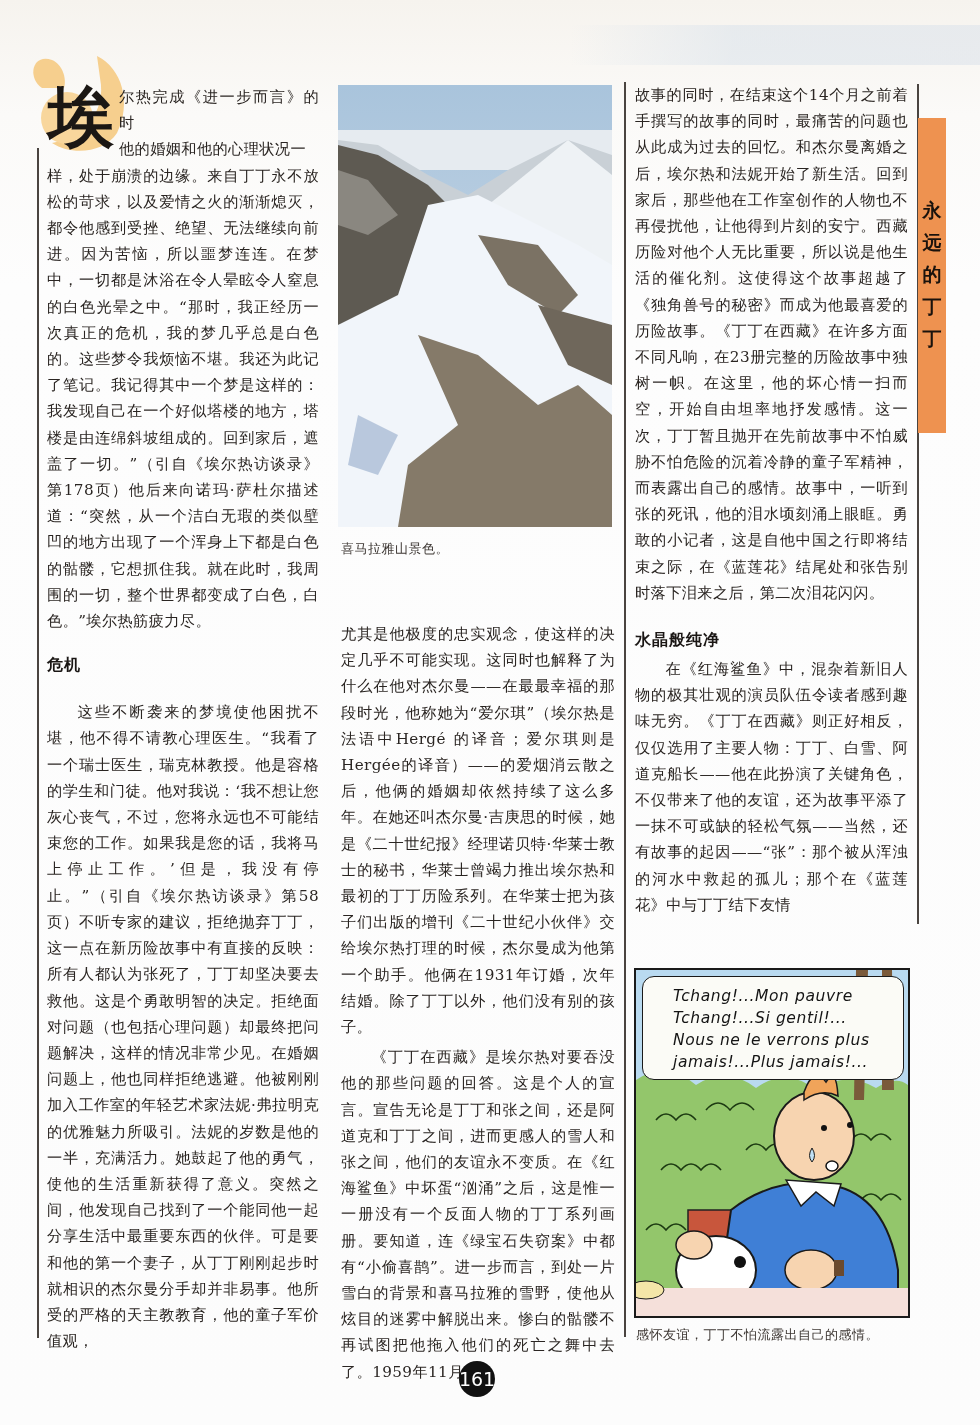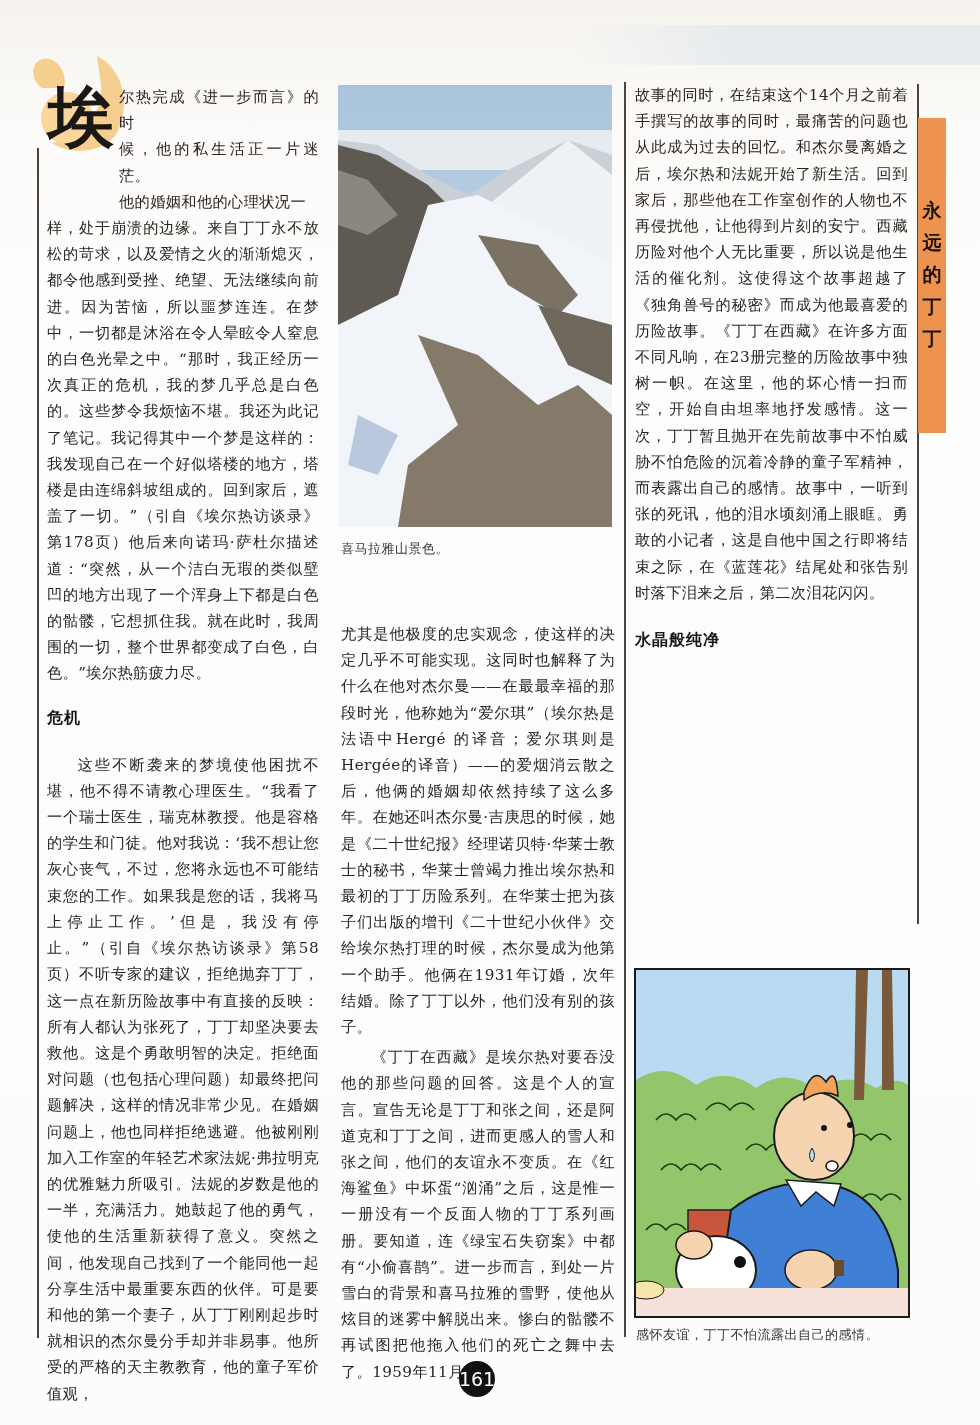--- a/index.html
+++ b/index.html
@@ -111,21 +111,20 @@
   </svg>
   <div class="dropcap">埃</div>
 
   <div class="rule" style="left:37px; top:148px; height:1190px;"></div>
   <div class="rule" style="left:624px; top:82px; height:1255px;"></div>
   <div class="rule" style="left:917px; top:84px; height:840px;"></div>
 
   <div class="col col1">
     <div class="first-lines">
       <div>尔热完成《进一步而言》的时</div>
-      <div>候，他的私生活正一片迷茫。</div>
       <div>他的婚姻和他的心理状况一</div>
     </div>
     <p>样，处于崩溃的边缘。来自丁丁永不放松的苛求，以及爱情之火的渐渐熄灭，都令他感到受挫、绝望、无法继续向前进。因为苦恼，所以噩梦连连。在梦中，一切都是沐浴在令人晕眩令人窒息的白色光晕之中。“那时，我正经历一次真正的危机，我的梦几乎总是白色的。这些梦令我烦恼不堪。我还为此记了笔记。我记得其中一个梦是这样的：我发现自己在一个好似塔楼的地方，塔楼是由连绵斜坡组成的。回到家后，遮盖了一切。”（引自《埃尔热访谈录》第178页）他后来向诺玛·萨杜尔描述道：“突然，从一个洁白无瑕的类似壁凹的地方出现了一个浑身上下都是白色的骷髅，它想抓住我。就在此时，我周围的一切，整个世界都变成了白色，白色。”埃尔热筋疲力尽。</p>
     <div class="section-heading">危机</div>
     <p class="indent">这些不断袭来的梦境使他困扰不堪，他不得不请教心理医生。“我看了一个瑞士医生，瑞克林教授。他是容格的学生和门徒。他对我说：‘我不想让您灰心丧气，不过，您将永远也不可能结束您的工作。如果我是您的话，我将马上停止工作。’但是，我没有停止。”（引自《埃尔热访谈录》第58页）不听专家的建议，拒绝抛弃丁丁，这一点在新历险故事中有直接的反映：所有人都认为张死了，丁丁却坚决要去救他。这是个勇敢明智的决定。拒绝面对问题（也包括心理问题）却最终把问题解决，这样的情况非常少见。在婚姻问题上，他也同样拒绝逃避。他被刚刚加入工作室的年轻艺术家法妮·弗拉明克的优雅魅力所吸引。法妮的岁数是他的一半，充满活力。她鼓起了他的勇气，使他的生活重新获得了意义。突然之间，他发现自己找到了一个能同他一起分享生活中最重要东西的伙伴。可是要和他的第一个妻子，从丁丁刚刚起步时就相识的杰尔曼分手却并非易事。他所受的严格的天主教教育，他的童子军价值观，</p>
   </div>
 
   <svg class="photo" viewBox="0 0 274 442" preserveAspectRatio="none">
     <defs>
       <linearGradient id="sky" x1="0" y1="0" x2="0" y2="1">
@@ -148,20 +147,21 @@
   <div class="caption" style="left:341px; top:540px;">喜马拉雅山景色。</div>
 
   <div class="col col2">
     <p>尤其是他极度的忠实观念，使这样的决定几乎不可能实现。这同时也解释了为什么在他对杰尔曼——在最最幸福的那段时光，他称她为“爱尔琪”（埃尔热是法语中Hergé 的译音；爱尔琪则是Hergée的译音）——的爱烟消云散之后，他俩的婚姻却依然持续了这么多年。在她还叫杰尔曼·吉庚思的时候，她是《二十世纪报》经理诺贝特·华莱士教士的秘书，华莱士曾竭力推出埃尔热和最初的丁丁历险系列。在华莱士把为孩子们出版的增刊《二十世纪小伙伴》交给埃尔热打理的时候，杰尔曼成为他第一个助手。他俩在1931年订婚，次年结婚。除了丁丁以外，他们没有别的孩子。</p>
     <p class="indent" style="margin-top:4px;">《丁丁在西藏》是埃尔热对要吞没他的那些问题的回答。这是个人的宣言。宣告无论是丁丁和张之间，还是阿道克和丁丁之间，进而更感人的雪人和张之间，他们的友谊永不变质。在《红海鲨鱼》中坏蛋“汹涌”之后，这是惟一一册没有一个反面人物的丁丁系列画册。要知道，连《绿宝石失窃案》中都有“小偷喜鹊”。进一步而言，到处一片雪白的背景和喜马拉雅的雪野，使他从炫目的迷雾中解脱出来。惨白的骷髅不再试图把他拖入他们的死亡之舞中去了。1959年11月，</p>
   </div>
 
   <div class="col col3">
     <p>故事的同时，在结束这个14个月之前着手撰写的故事的同时，最痛苦的问题也从此成为过去的回忆。和杰尔曼离婚之后，埃尔热和法妮开始了新生活。回到家后，那些他在工作室创作的人物也不再侵扰他，让他得到片刻的安宁。西藏历险对他个人无比重要，所以说是他生活的催化剂。这使得这个故事超越了《独角兽号的秘密》而成为他最喜爱的历险故事。《丁丁在西藏》在许多方面不同凡响，在23册完整的历险故事中独树一帜。在这里，他的坏心情一扫而空，开始自由坦率地抒发感情。这一次，丁丁暂且抛开在先前故事中不怕威胁不怕危险的沉着冷静的童子军精神，而表露出自己的感情。故事中，一听到张的死讯，他的泪水顷刻涌上眼眶。勇敢的小记者，这是自他中国之行即将结束之际，在《蓝莲花》结尾处和张告别时落下泪来之后，第二次泪花闪闪。</p>
     <div class="section-heading">水晶般纯净</div>
+    <p class="indent">在《红海鲨鱼》中，混杂着新旧人物的极其壮观的演员队伍令读者感到趣味无穷。《丁丁在西藏》则正好相反，仅仅选用了主要人物：丁丁、白雪、阿道克船长——他在此扮演了关键角色，不仅带来了他的友谊，还为故事平添了一抹不可或缺的轻松气氛——当然，还有故事的起因——“张”：那个被从浑浊的河水中救起的孤儿；那个在《蓝莲花》中与丁丁结下友情</p>
   </div>
 
   <div class="side-tab">
     <span>永</span>
     <span>远</span>
     <span>的</span>
     <span>丁</span>
     <span>丁</span>
   </div>
 
@@ -198,17 +198,23 @@
       <ellipse cx="80" cy="300" rx="40" ry="34" fill="#ffffff" stroke="#1a1a1a" stroke-width="2"></ellipse>
       <circle cx="104" cy="292" r="6" fill="#111"></circle>
 
       <ellipse cx="58" cy="275" rx="18" ry="14" fill="#f7d4b0" stroke="#1a1a1a" stroke-width="1.5"></ellipse>
       <ellipse cx="175" cy="300" rx="26" ry="20" fill="#f7d4b0" stroke="#1a1a1a" stroke-width="1.5"></ellipse>
       <rect x="198" y="290" width="10" height="16" fill="#6b4a2e"></rect>
 
       <rect x="0" y="318" width="272" height="28" fill="#f5e0da"></rect>
       <ellipse cx="10" cy="320" rx="18" ry="9" fill="#f4e6a8" stroke="#1a1a1a" stroke-width="1"></ellipse>
     </svg>
+    <div class="bubble">
+      <div>Tchang!...Mon pauvre</div>
+      <div>Tchang!...Si gentil!...</div>
+      <div>Nous ne le verrons plus</div>
+      <div>jamais!...Plus jamais!...</div>
+    </div>
   </div>
   <div class="caption" style="left:636px; top:1326px;">感怀友谊，丁丁不怕流露出自己的感情。</div>
 
   <div class="page-num">161</div>
 </div>
 
 </body></html>

